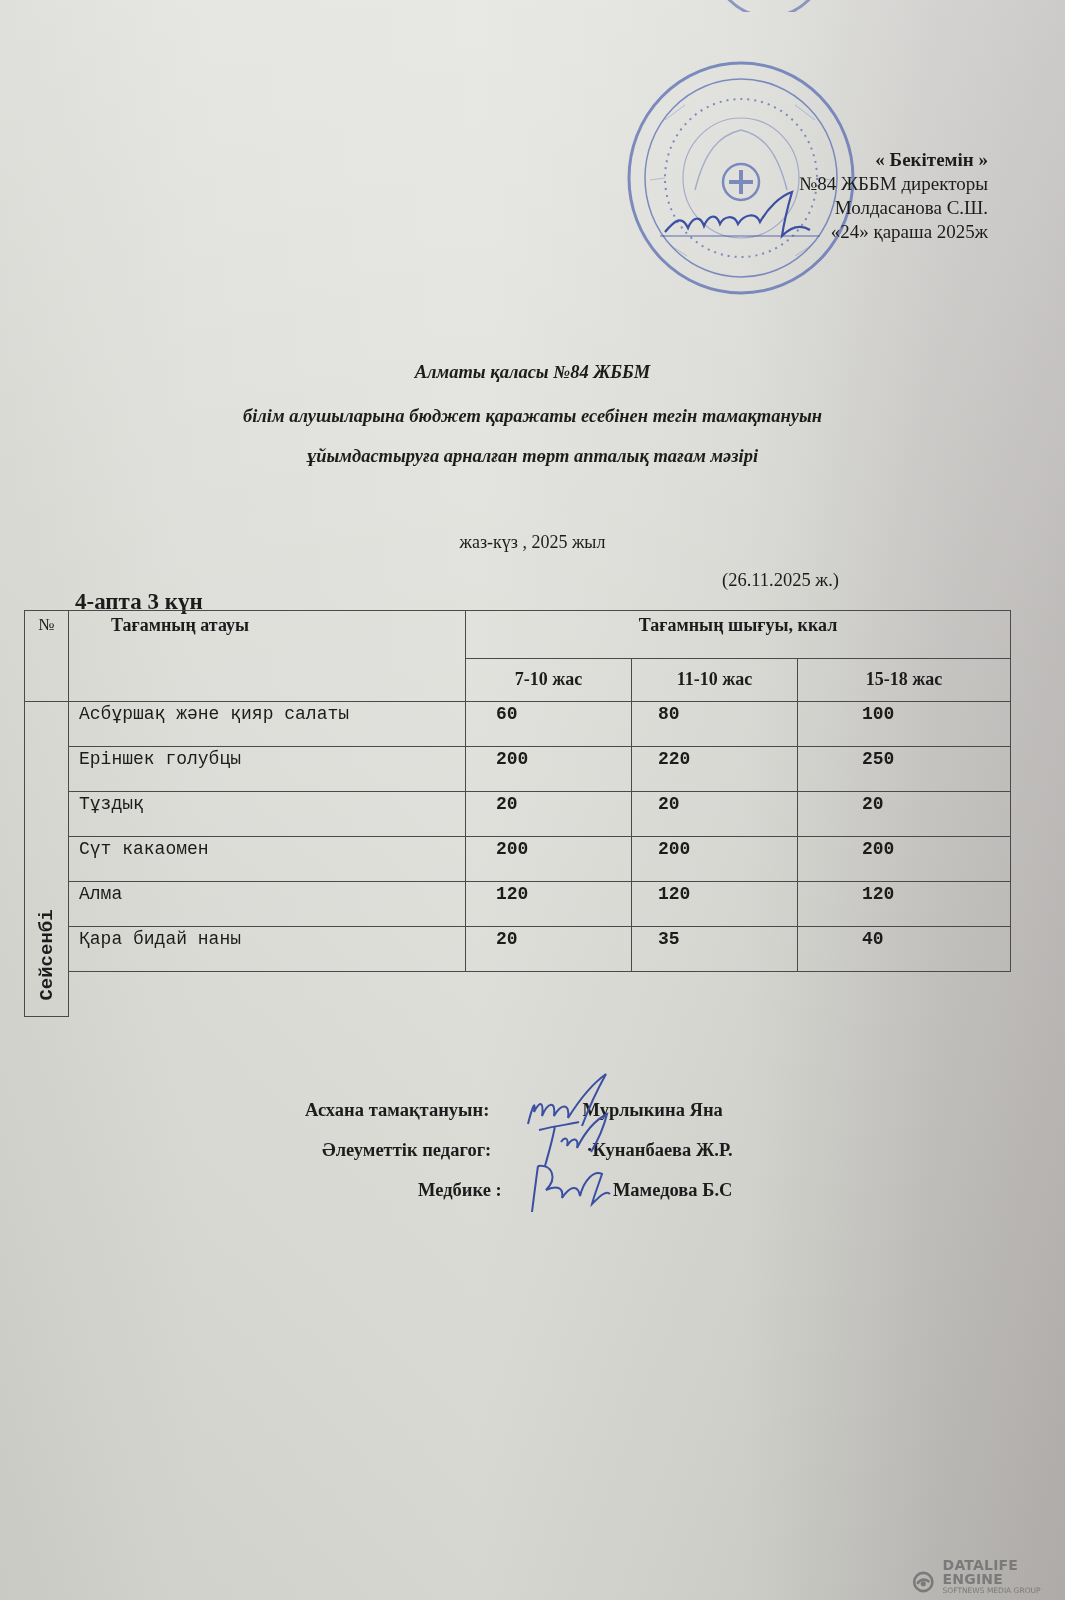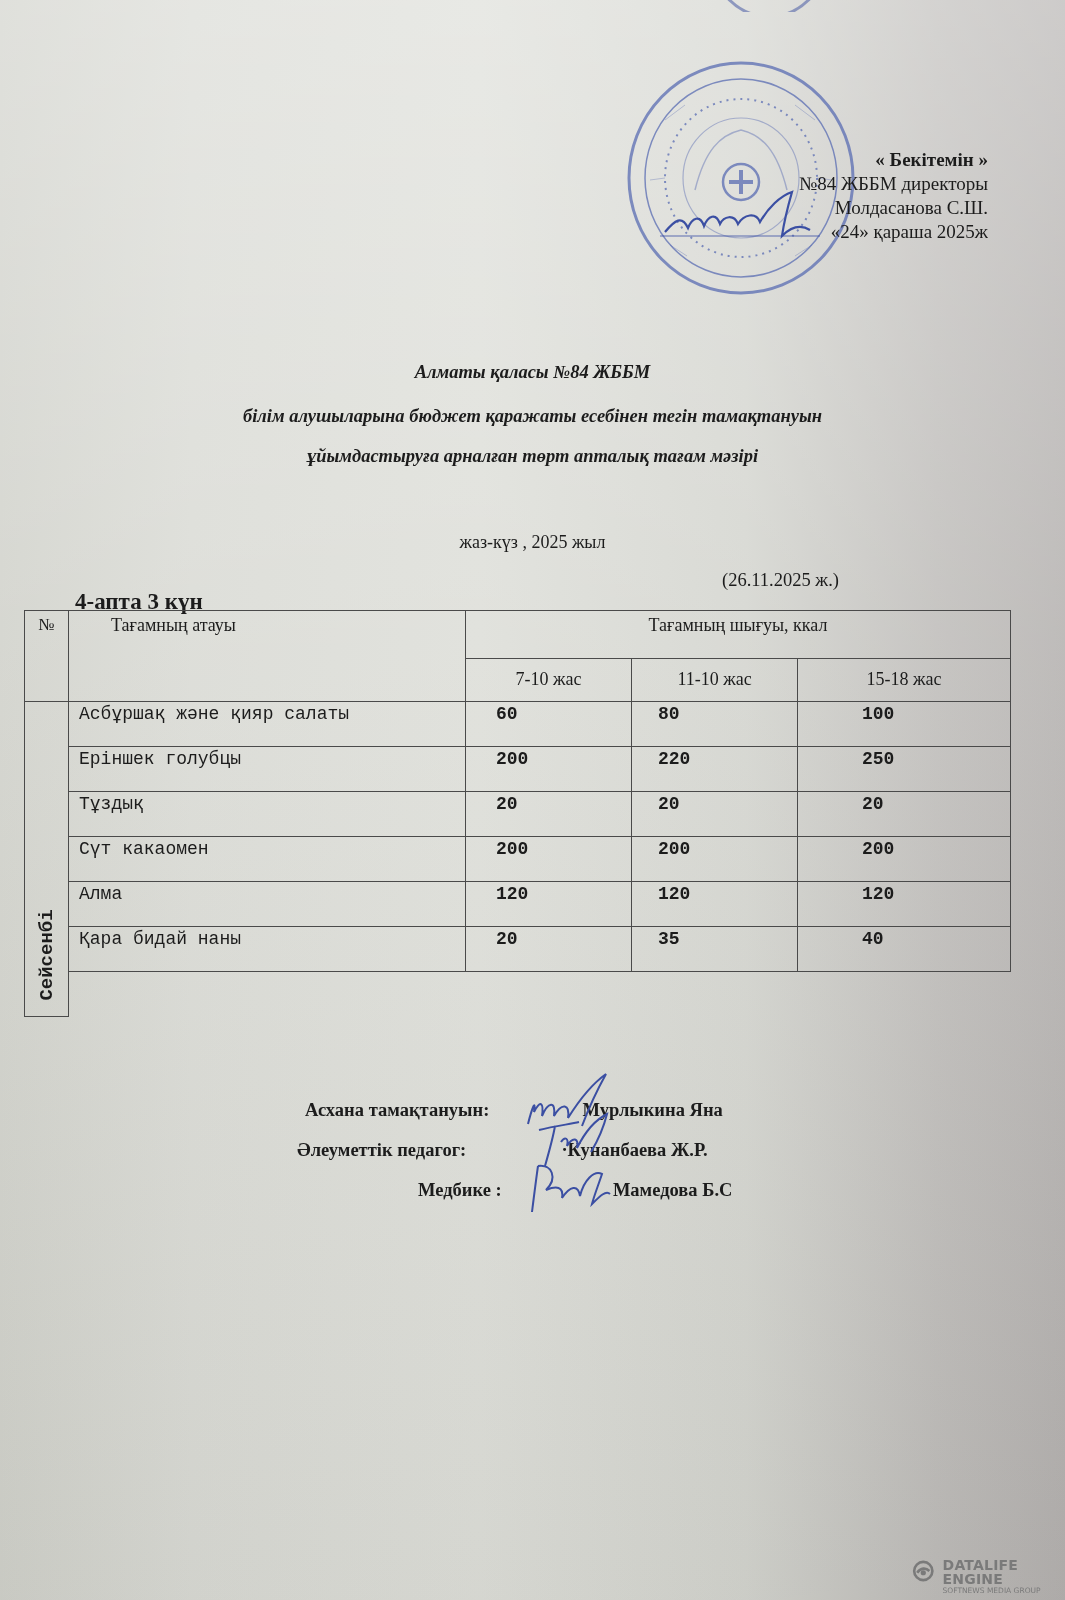--- a/index.html
+++ b/index.html
@@ -20,21 +20,21 @@
 
   .heading { position:absolute; left:0; width:1065px; text-align:center; font-size:18.5px; }
   .heading.bold { font-weight:bold;font-style:italic; }
   .h1 { top:362px; } .h2 { top:406px; } .h3 { top:446px; } .h4 { top:488px; font-size:18px;margin-top:44px; }
 
   .week-day { position:absolute; left:75px; top:567px; font-weight:bold; font-size:23px;margin-top:22px; }
   .date { position:absolute; left:722px; top:570px; font-size:18.5px; }
 
   table.menu { position:absolute; left:24px; top:610px; border-collapse:collapse; font-size:18px; }
   table.menu td, table.menu th { border:1px solid #4a4a4a; padding:0; vertical-align:top; }
-  th { font-weight:normal; }
+  th { font-weight:bold; }
   .c-no { width:44px; }
   .c-name { width:397px; }
   .c-val { width:166px; }
   .c-val3 { width:213px; }
   .hdr-no { height:86px; text-align:center; padding-top:4px !important; font-weight:normal; font-size:17px;}
   .hdr-name { text-align:left; padding:4px 0 0 42px !important; }
   .hdr-group { height:40px; text-align:center; padding-top:4px !important; }
   .hdr-age { height:40px; text-align:center; vertical-align:middle !important; }
   .day-cell { position:relative; border-bottom:1px solid #4a4a4a; }
   .day-label { position:absolute; left:50%; bottom:50px; transform:translateX(-50%) rotate(-90deg); transform-origin:center; font-weight:bold; font-size:19px; white-space:nowrap; width:0; display:flex; justify-content:center; }
@@ -42,21 +42,21 @@
   td.dish { padding:2px 0 0 10px !important; font-size:18px; }
   td.val { padding:2px 0 0 30px !important; font-weight:bold; }
   td.val.v3 { padding-left:64px !important; }
   td.val.v2 { padding-left:26px !important; }
   .spacer-row td { height:44px; border:none !important; }
 
   .sig-block { position:absolute; top:1100px; left:0; width:1065px; font-weight:bold; font-size:18.5px; }
   .sig-line { position:absolute; white-space:nowrap; }
   .sig-scribble { position:absolute; }
 
-  .watermark { position:absolute; left:912px; top:1558px; display:flex; align-items:flex-start; gap:8px; color:#7a7a7a; }
+  .watermark { position:absolute; left:912px; top:1558px; display:flex; align-items:flex-end; gap:8px; color:#7a7a7a; }
   .watermark .wm-title { font-family:"DejaVu Sans", sans-serif; font-weight:bold; font-size:14px; letter-spacing:0.2px; line-height:14px; }
   .watermark .wm-sub { font-family:"DejaVu Sans", sans-serif; font-size:7.5px; line-height:9px; }
 </style>
 </head>
 <body>
 
 <div class="shade"></div>
 
 <div class="top-stamp-fragment">
     <div></div>
@@ -162,21 +162,21 @@
   </tr>
 </tbody>
   </table>
 
 <div class="sig-block">
   <div class="sig-line" style="left:305px; top:0;">
     <span>Асхана тамақтануын:</span>
     <span style="display:inline-block; width:84px;"></span>
     <span>Мурлыкина Яна</span>
   </div>
-  <div class="sig-line" style="left:297px; top:40px;">
+  <div class="sig-line" style="left:322px; top:40px;">
     <span>Әлеуметтік педагог:</span>
     <span style="display:inline-block; width:86px;"></span>
     <span>·Кунанбаева Ж.Р.</span>
   </div>
   <div class="sig-line" style="left:418px; top:80px;text-align:right;">
     <span>Медбике :</span>
     <span style="display:inline-block; width:102px;"></span>
     <span>Мамедова Б.С</span>
   </div>
 </div>

